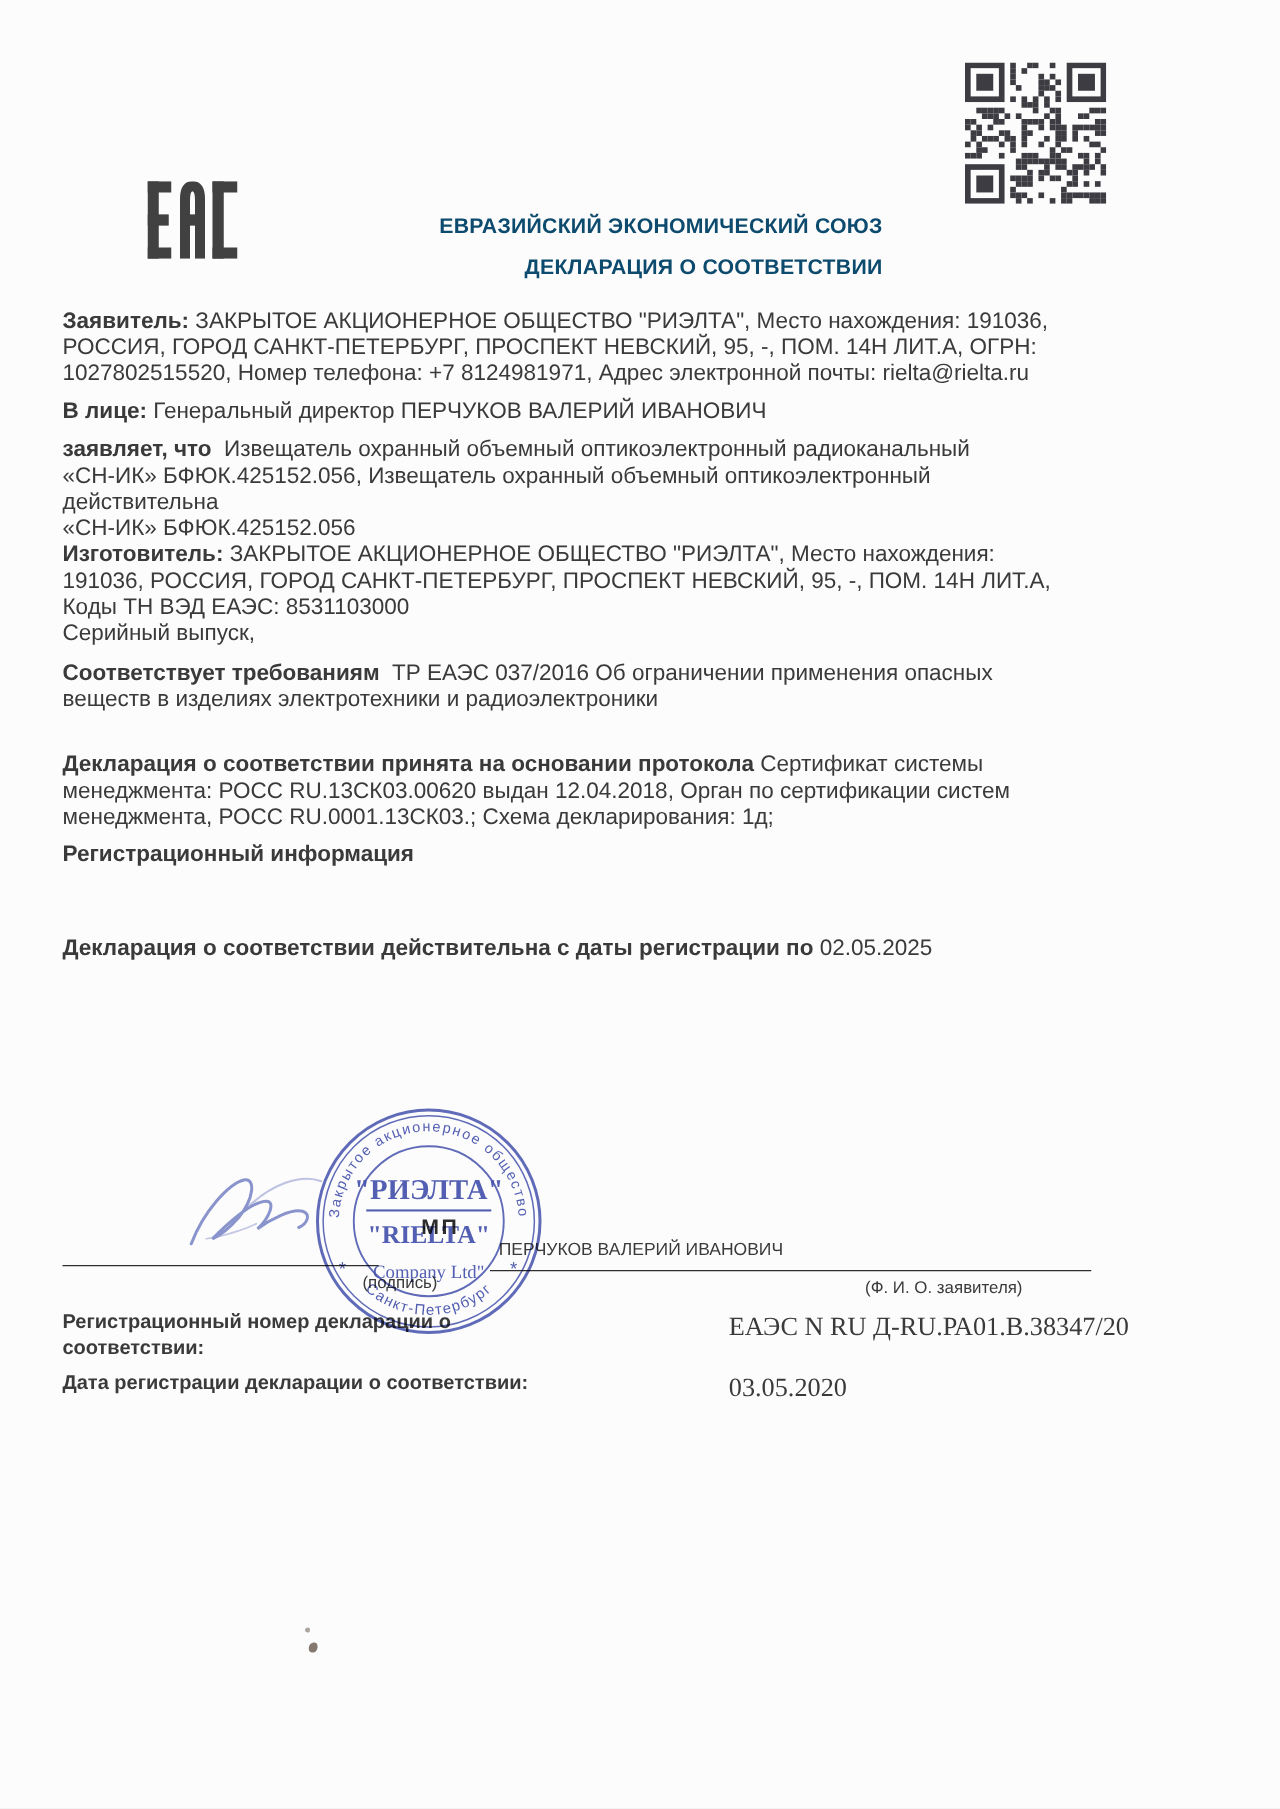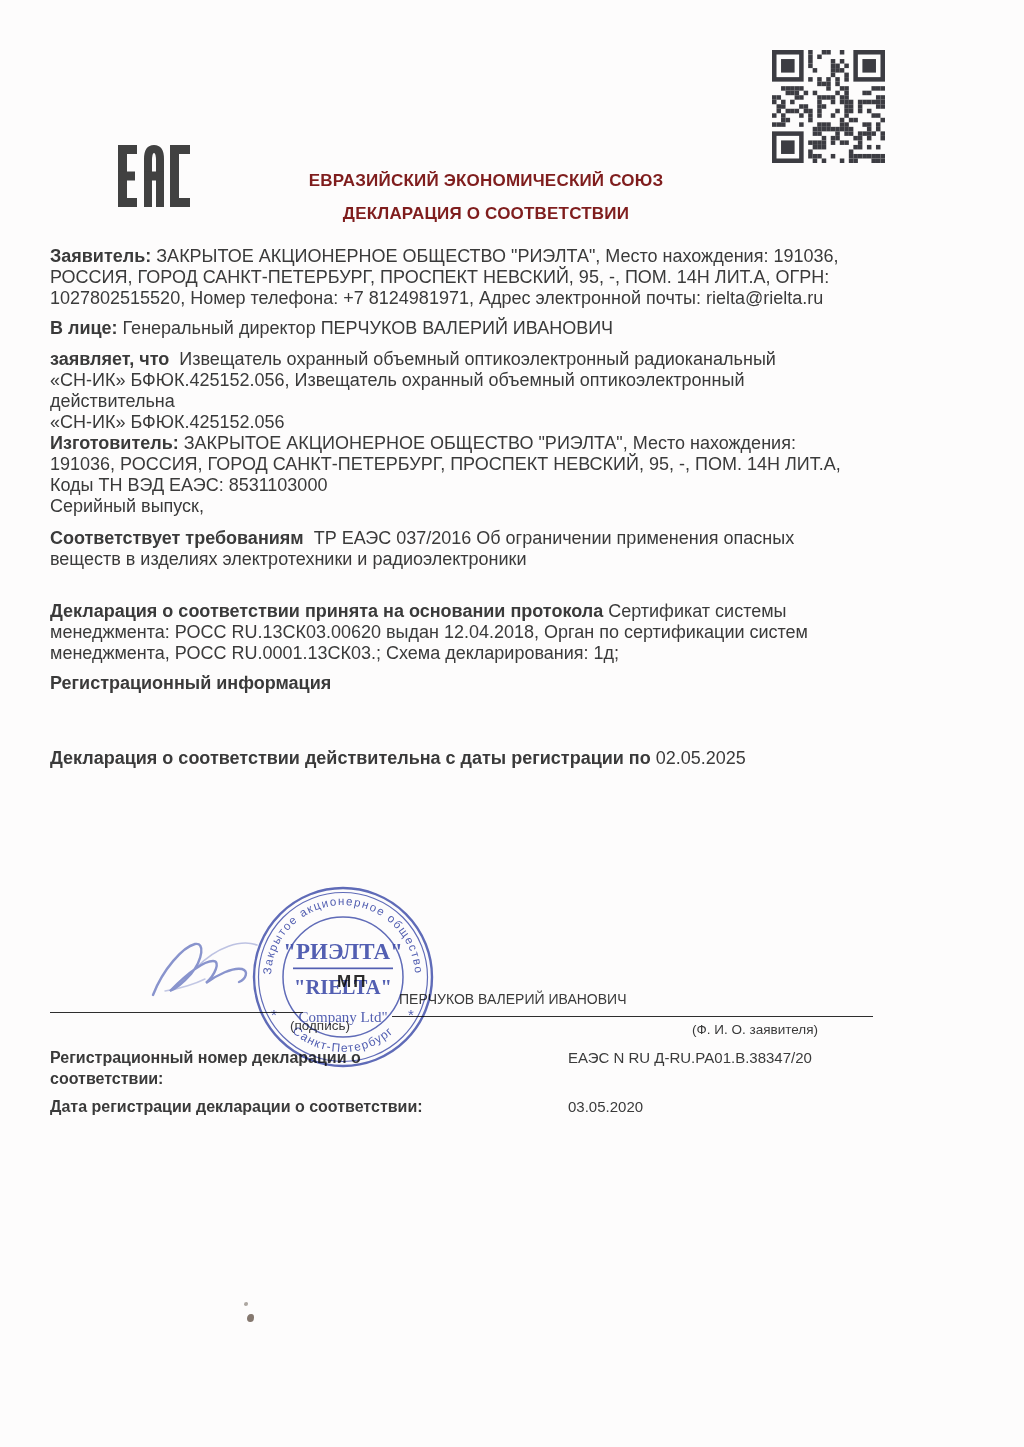--- a/index.html
+++ b/index.html
@@ -2,34 +2,34 @@
 <html><head>
 <meta charset="utf-8">
 <style>
   html,body{margin:0;padding:0;background:#e9e9e9;}
   .page{
     position:relative;width:1024px;height:1447px;margin:0 auto;
     background:#fdfcfc;overflow:hidden;
     font-family:"Liberation Sans",sans-serif;color:#3a3a3a;
   }
   
-  .hdr{position:absolute;left:266px;width:440px;text-align:center;
-       font-weight:bold;font-size:17px;letter-spacing:0.2px;color:#7f1d1d;}
+  .hdr{position:absolute;left:266px;width:440px;text-align:right;
+       font-weight:bold;font-size:17px;letter-spacing:0.2px;color:#0c4a6e;}
   
   .para{position:absolute;left:50px;width:900px;font-size:18px;line-height:21px;}
   .tline{white-space:pre;}
   .b{font-weight:bold;}
   
   .sline{position:absolute;border-top:1.6px solid #2e2e2e;height:0;}
   .cap{position:absolute;font-size:13.5px;text-align:right;color:#3a3a3a;}
   .fio{position:absolute;font-size:14px;color:#3a3a3a;}
   .mp{position:absolute;font-size:17px;font-weight:bold;letter-spacing:2px;color:#2c2c2c;margin-left:24px;}
   
   .reglab{position:absolute;left:50px;font-size:16px;font-weight:bold;}
-  .regval{position:absolute;left:568px;font-size:15px;}
+  .regval{position:absolute;left:583px;font-size:21px;font-family:Liberation Serif, serif;}
   
   .qr{position:absolute;left:772px;top:50px;width:114px;height:114px;}
   .eac{position:absolute;left:118px;top:145px;}
   .stamp{position:absolute;left:247px;top:881px;mix-blend-mode:multiply;}
   .signature{position:absolute;left:145px;top:933px;mix-blend-mode:multiply;}
   .speck{position:absolute;border-radius:60% 40% 55% 45%;filter:blur(0.6px);}
 </style>
 </head>
 <body>
 

